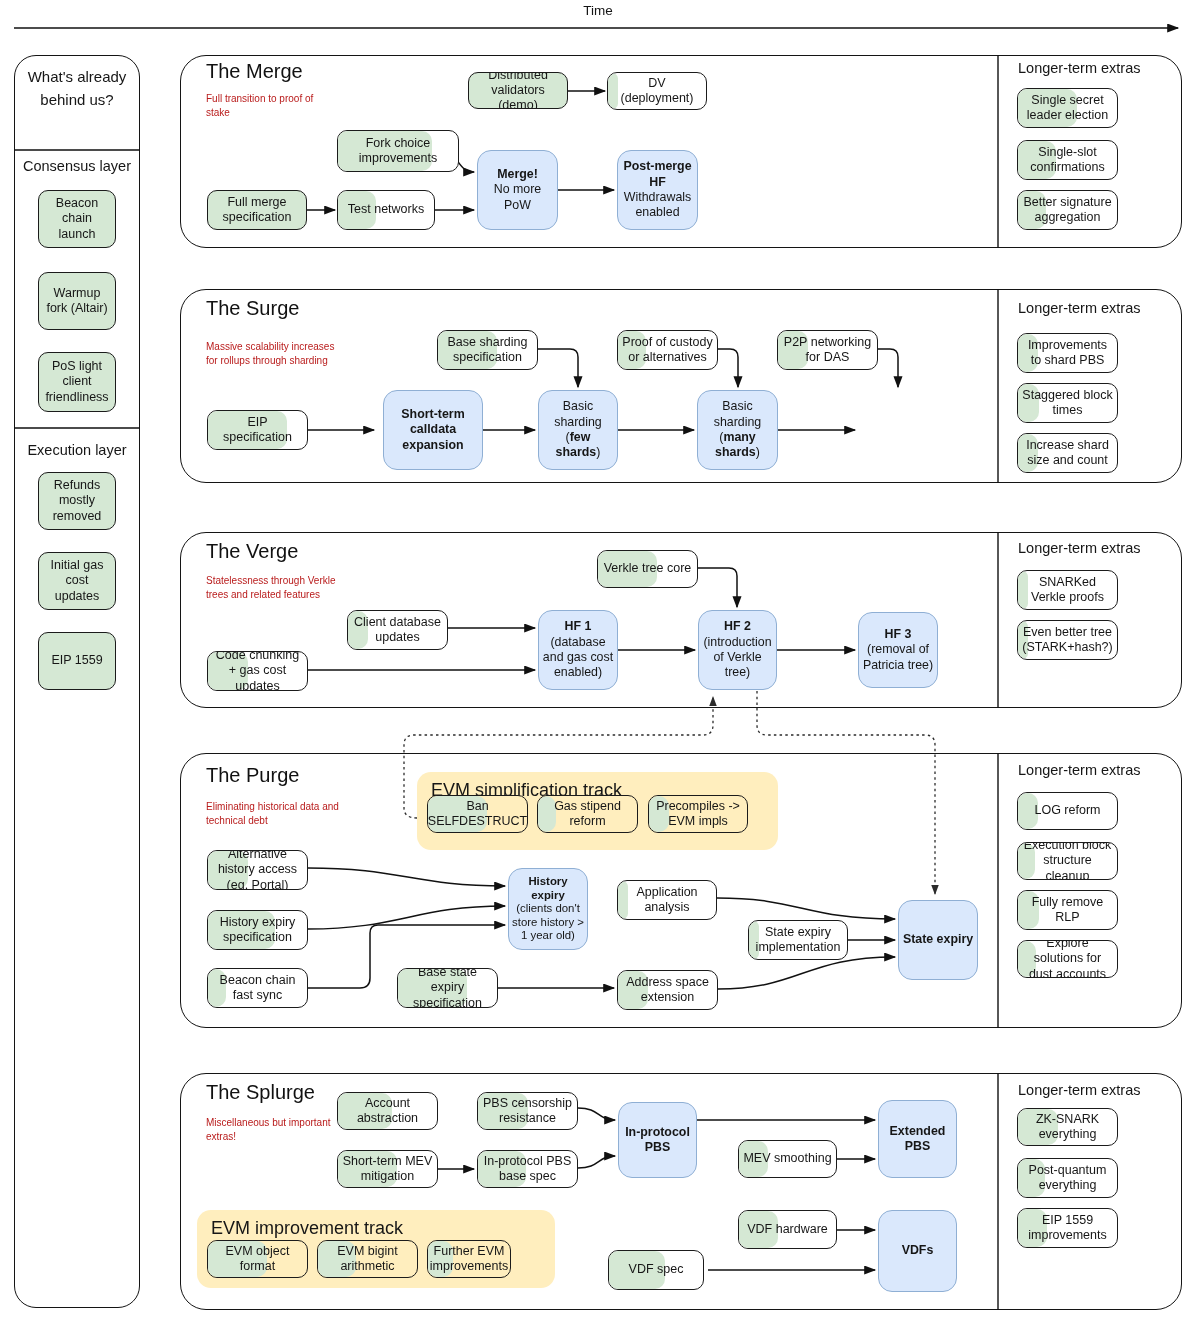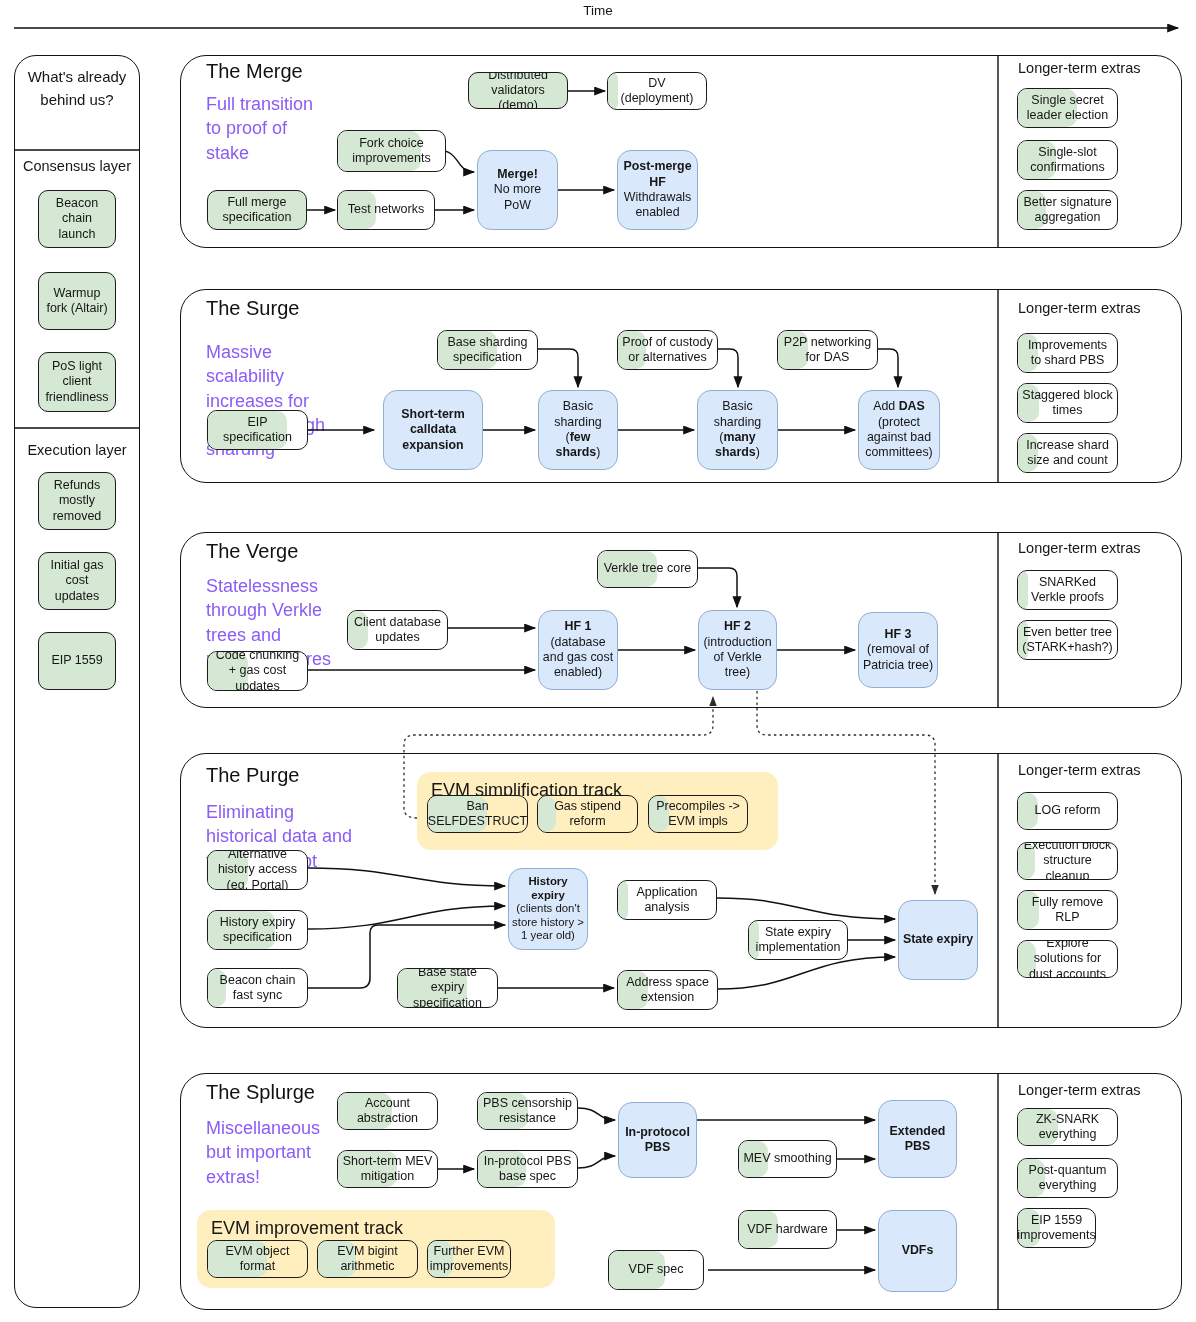--- a/index.html
+++ b/index.html
@@ -2,21 +2,21 @@
 <html style="--done-green: #d5e8d4; --milestone-blue: #dae8fc; --milestone-blue-border: #8fafd4; --track-yellow: #ffeebe; --line: #111111;"><head>
 <meta charset="utf-8">
 <style>
 *{margin:0;box-sizing:border-box}
 html,body{background:#fff}
 body{font-family:"Liberation Sans",sans-serif;color:#161616}
 #stage{position:relative;width:1196px;height:1322px;background:#fff;overflow:hidden}
 .section{position:absolute;border:1.6px solid #141414;border-radius:26px;background:#fff}
 .sidebar{border-radius:22px}
 .sec-title{position:absolute;font-size:20px;color:#111;z-index:1}
-.sec-sub{position:absolute;font-size:18px;line-height:1.35;color:#8b5cf6;z-index:1}
+.sec-sub{position:absolute;font-size:10px;line-height:1.35;color:#b91c1c;z-index:1}
 .extras-title{position:absolute;font-size:14.5px;z-index:1}
 .side-title{position:absolute;font-size:15px;text-align:center;line-height:1.5;z-index:1}
 .side-label{position:absolute;font-size:14.5px;text-align:center;z-index:1}
 .time-label{position:absolute;font-size:13.5px;text-align:center;background:#fff;z-index:1}
 .pbox{position:absolute;border:1.4px solid #1b1b1b;border-radius:10px;background:#fff;display:flex;align-items:center;justify-content:center;text-align:center;font-size:12.5px;line-height:1.22;padding:2px 4px;overflow:hidden;z-index:3}
 .pbox .fill{position:absolute;left:0;top:0;bottom:0;width:0;background:var(--done-green,#d5e8d4);border-radius:8px 10px 10px 8px}
 .pbox .t{position:relative;z-index:1}
 .pbox.done{background:var(--done-green,#d5e8d4)}
 .pbox.yellow{background:var(--track-yellow,#ffeebe)}
 .mbox{position:absolute;background:var(--milestone-blue,#dae8fc);border:1.4px solid var(--milestone-blue-border,#8fafd4);border-radius:14px;display:flex;flex-direction:column;align-items:center;justify-content:center;text-align:center;font-size:12.4px;line-height:1.24;padding:3px;overflow:hidden;z-index:3}
@@ -121,21 +121,21 @@
 
   <div class="sec-title" style="left:206px;top:60px">The Merge</div>
   <div class="sec-sub" style="left:206px;top:92px;width:112px">Full transition to proof of stake</div>
   <div class="pbox done" style="left:468px;top:72px;width:100px;height:37px">
       <span class="t">Distributed validators (demo)</span>
     </div>
   <div class="pbox" style="left:607px;top:72px;width:100px;height:38px">
       <span class="fill" style="width: 10%;"></span>
       <span class="t">DV (deployment)</span>
     </div>
-  <div class="pbox" style="left:337px;top:130px;width:109px;height:42px">
+  <div class="pbox" style="left:337px;top:130px;width:122px;height:42px">
       <span class="fill" style="width: 78%;"></span>
       <span class="t">Fork choice improvements</span>
     </div>
   <div class="pbox done" style="left:207px;top:190px;width:100px;height:40px">
       <span class="t">Full merge specification</span>
     </div>
   <div class="pbox" style="left:337px;top:190px;width:98px;height:40px">
       <span class="fill" style="width: 40%;"></span>
       <span class="t">Test networks</span>
     </div>
@@ -182,24 +182,20 @@
       <span class="fill" style="width: 28%;"></span>
       <span class="t">Proof of custody or alternatives</span>
     </div>
   <div class="mbox" style="left:697px;top:390px;width:81px;height:80px">
       <span>Basic sharding</span>
       <span><span>(</span><span class="b">many shards</span><span>)</span></span>
     </div>
   <div class="pbox" style="left:777px;top:330px;width:101px;height:40px">
       <span class="fill" style="width: 30%;"></span>
       <span class="t">P2P networking for DAS</span>
-    </div>
-  <div class="mbox" style="left:858px;top:390px;width:82px;height:80px">
-      <span><span>Add </span><span class="b">DAS</span></span>
-      <span>(protect against bad committees)</span>
     </div>
   <div class="extras-title" style="left:1018px;top:300px">Longer-term extras</div>
   <div class="pbox" style="left:1017px;top:333px;width:101px;height:40px">
       <span class="fill" style="width: 20%;"></span>
       <span class="t">Improvements to shard PBS</span>
     </div>
   <div class="pbox" style="left:1017px;top:383px;width:101px;height:40px">
       <span class="fill" style="width: 21%;"></span>
       <span class="t">Staggered block times</span>
     </div>
@@ -364,18 +360,18 @@
     </div>
   <div class="extras-title" style="left:1018px;top:1082px">Longer-term extras</div>
   <div class="pbox" style="left:1017px;top:1108px;width:101px;height:38px">
       <span class="fill" style="width: 40%;"></span>
       <span class="t">ZK-SNARK everything</span>
     </div>
   <div class="pbox" style="left:1017px;top:1158px;width:101px;height:40px">
       <span class="fill" style="width: 27%;"></span>
       <span class="t">Post-quantum everything</span>
     </div>
-  <div class="pbox" style="left:1017px;top:1208px;width:79px;height:40px">
+  <div class="pbox" style="left:1017px;top:1208px;width:101px;height:40px">
       <span class="fill" style="width: 29%;"></span>
       <span class="t">EIP 1559 improvements</span>
     </div>
 
 </div>
 
 </body></html>

